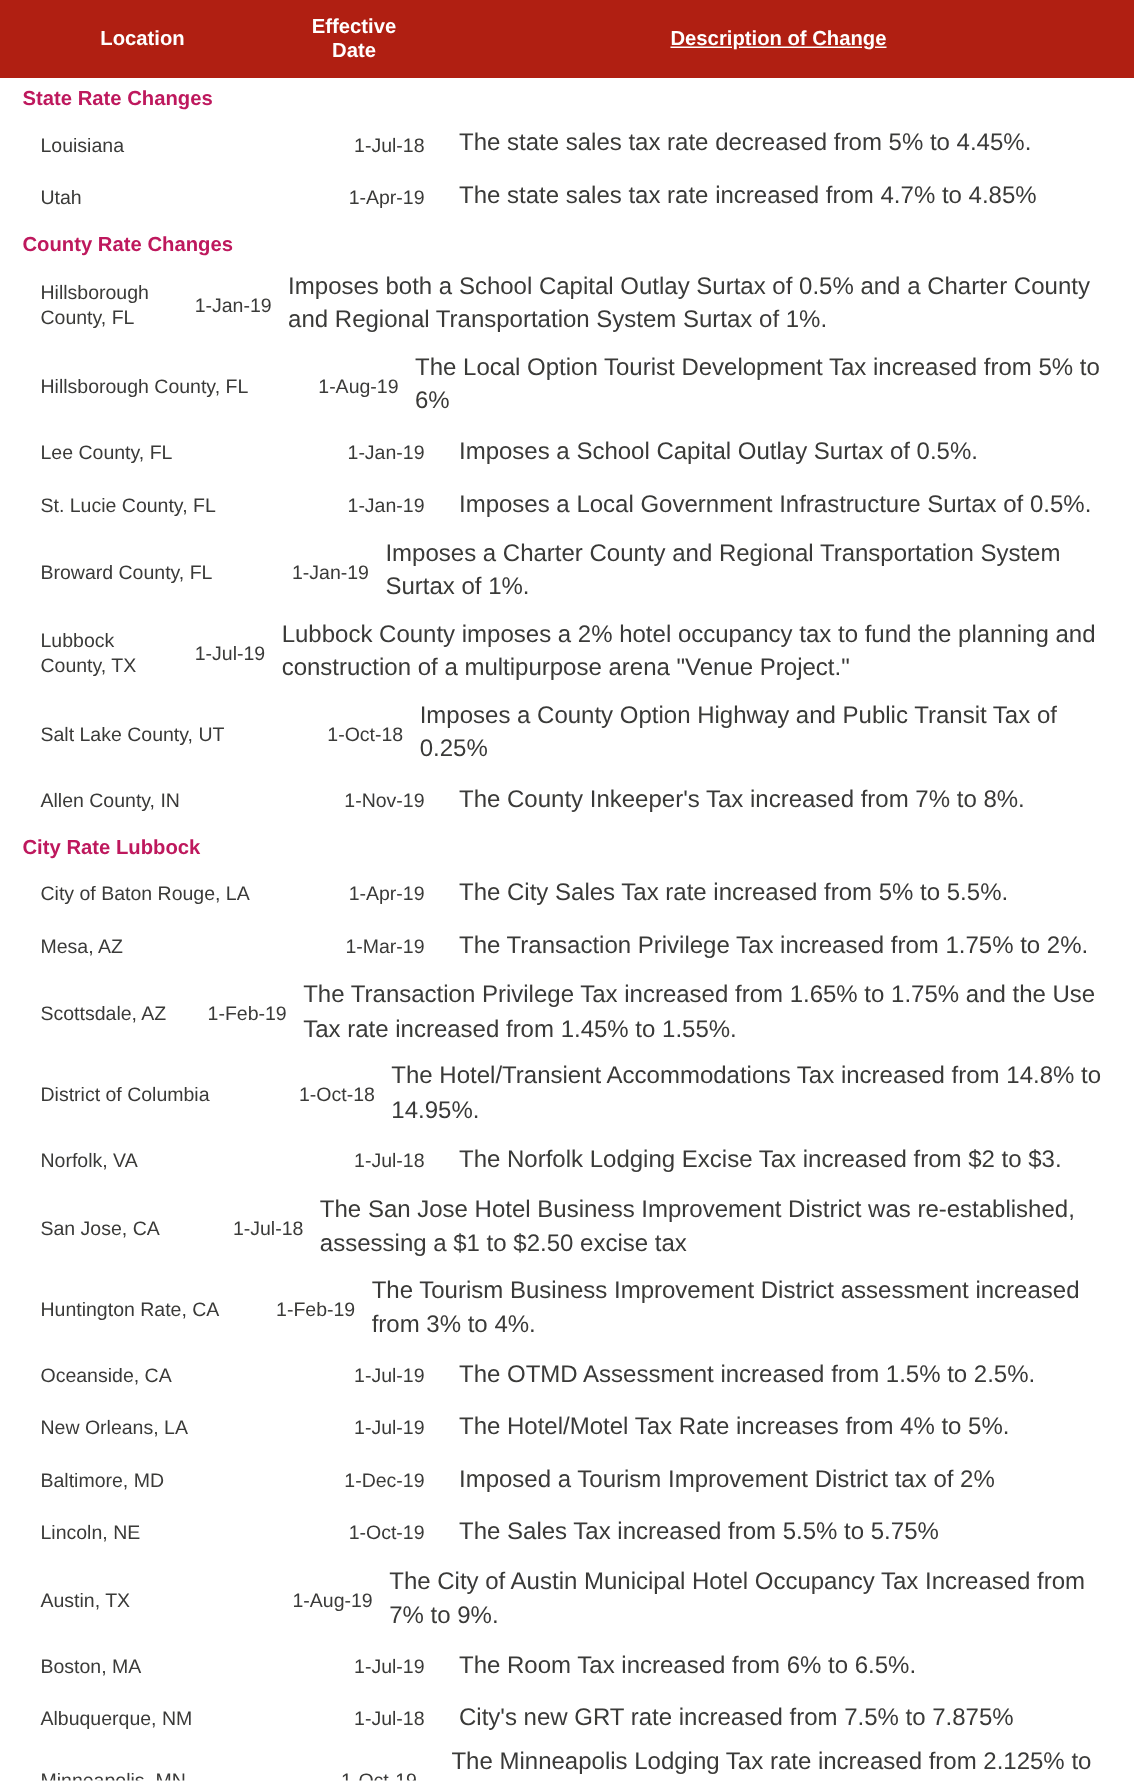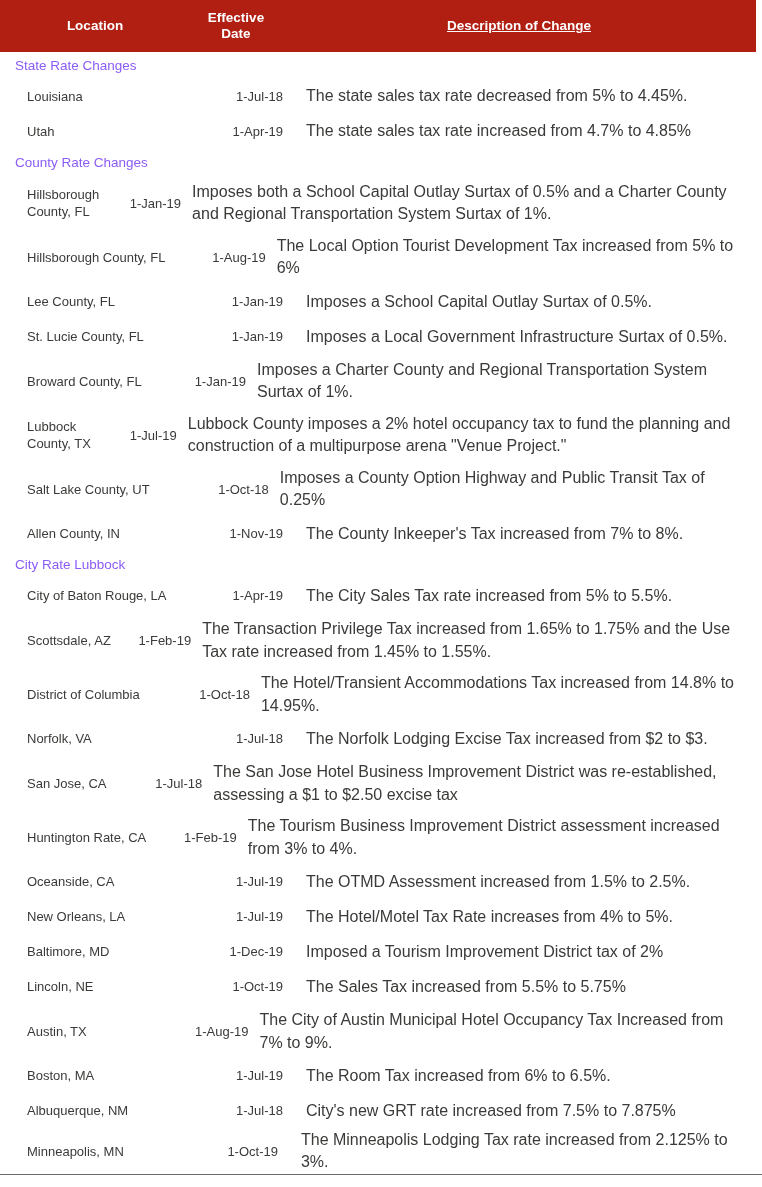--- a/index.html
+++ b/index.html
@@ -45,23 +45,23 @@
   .th-date     { width: 92px; }
   .th-desc     { flex: 1 1 auto; text-decoration: underline; }
 
   
   .table-body {
     width: 762px;
     border-bottom: 1.6px solid #6b6b6b;
   }
 
   .section-head {
-    font-weight: normal;
+    font-weight: bold;
     font-size: 13.5px;
-    color: #8b5cf6;
+    color: #be185d;
     padding: 6px 0 5px 15px;
     line-height: 1.2;
   }
 
   .row {
     display: flex;
     align-items: center;
     width: 762px;
   }
   .row-tall { min-height: 54px; }
@@ -160,20 +160,25 @@
         <div class="cell-location">Allen County, IN</div>
         <div class="cell-date">1-Nov-19</div>
         <div class="cell-desc">The County Inkeeper's Tax increased from 7% to 8%.</div>
       </div>
       <div class="section-head">City Rate Lubbock</div>
       <div class="row row-short">
         <div class="cell-location">City of Baton Rouge, LA</div>
         <div class="cell-date">1-Apr-19</div>
         <div class="cell-desc">The City Sales Tax rate increased from 5% to 5.5%.</div>
       </div>
+      <div class="row row-short">
+        <div class="cell-location">Mesa, AZ</div>
+        <div class="cell-date">1-Mar-19</div>
+        <div class="cell-desc">The Transaction Privilege Tax increased from 1.75% to 2%.</div>
+      </div>
       <div class="row row-tall">
         <div class="cell-location">Scottsdale, AZ</div>
         <div class="cell-date">1-Feb-19</div>
         <div class="cell-desc">The Transaction Privilege Tax increased from 1.65% to 1.75% and the Use Tax rate increased from 1.45% to 1.55%.</div>
       </div>
       <div class="row row-tall">
         <div class="cell-location">District of Columbia</div>
         <div class="cell-date">1-Oct-18</div>
         <div class="cell-desc">The Hotel/Transient Accommodations Tax increased from 14.8% to 14.95%.</div>
       </div>

